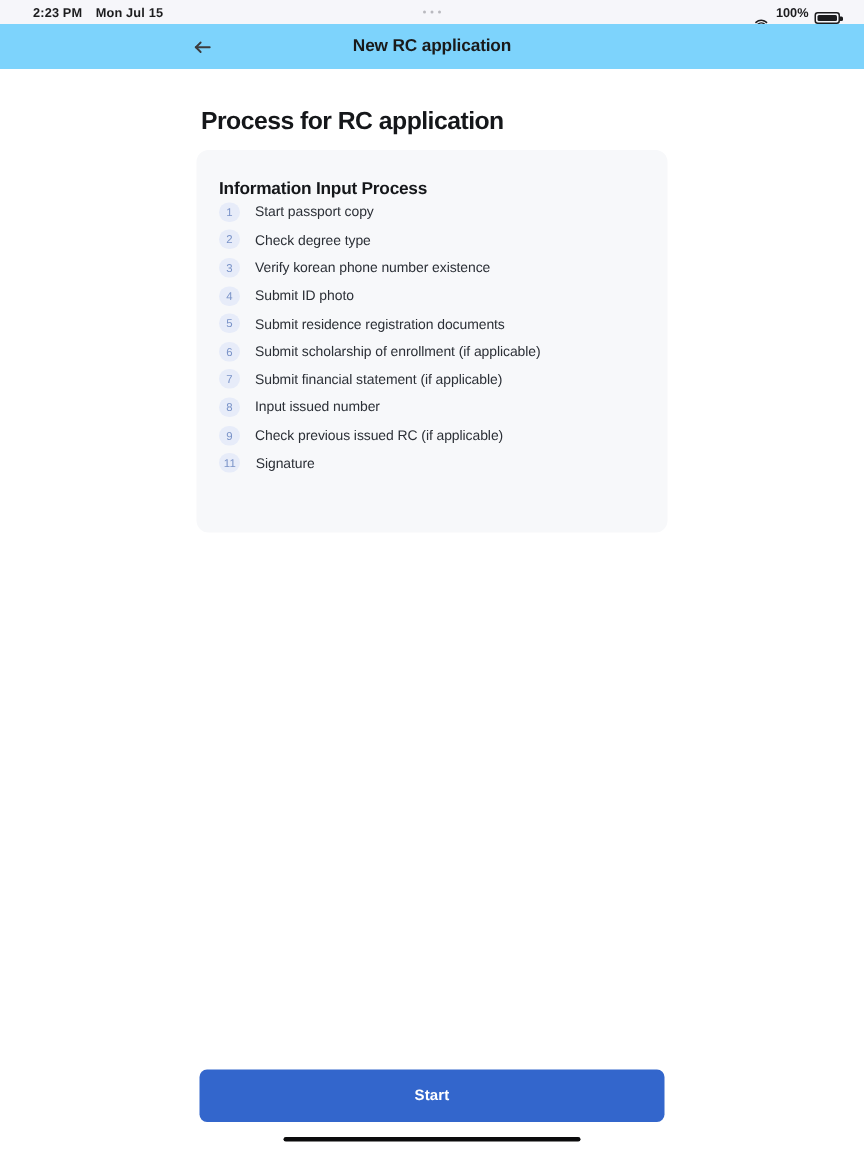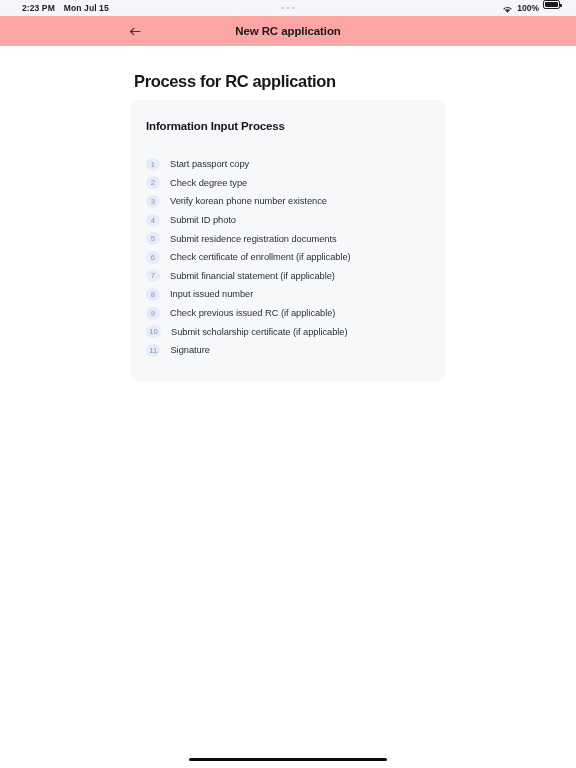--- a/index.html
+++ b/index.html
@@ -26,21 +26,21 @@
     font-size:8.5px; color:#1c1c1e; font-weight:600; letter-spacing:.1px;
     line-height:16px; white-space:nowrap;
   }
   .sb-center {
     position:absolute; left:0; right:0; top:0; height:16px;
     display:flex; align-items:center; justify-content:center; gap:2.5px;
   }
   .sb-dot { width:2.6px; height:2.6px; border-radius:50%; background:#b9b9bf; }
   .sb-right {
     position:absolute; right:16px; top:0; height:16px;
-    display:flex; align-items:flex-start; gap:4px;
+    display:flex; align-items:flex-end; gap:4px;
   }
   .wifi-icon { display:block; width:11px; height:9px; }
   .sb-batt-pct {
     font-size:8.5px; color:#1c1c1e; font-weight:600; line-height:16px;
     white-space:nowrap;
   }
   .batt {
     position:relative; width:17px; height:8.5px;
     border:1px solid #1c1c1e; border-radius:2.2px;
   }
@@ -49,21 +49,21 @@
     background:#1c1c1e; border-radius:1px;
   }
   .batt-tip {
     position:absolute; right:-2.6px; top:2.6px;
     width:1.6px; height:3.4px; background:#1c1c1e; border-radius:0 1px 1px 0;
   }
 
   
   .navbar {
     position:absolute; top:16px; left:0; width:576px; height:30px;
-    background:#fca5a5;
+    background:#7dd3fc;
   }
   .nav-back {
     position:absolute; left:124px; top:0; height:30px; width:22px;
     display:flex; align-items:center; justify-content:center;
     cursor:pointer;
   }
   .nav-back svg { display:block; }
   .nav-title {
     position:absolute; left:0; right:0; top:0; height:30px;
     display:flex; align-items:center; justify-content:center;
@@ -77,21 +77,21 @@
   }
 
   .card {
     position:absolute; left:131px; top:100px;
     width:314px; min-height:255px;
     background:#f7f8fa; border-radius:8px;
     padding:20px 16px 22px 15px;
   }
   .card-heading {
     font-size:11.5px; font-weight:700; color:#15171a;
-    letter-spacing:-.15px; margin-bottom:23px;
+    letter-spacing:-.15px; margin-bottom:0;
   }
   .steps { list-style:none; }
   .step {
     display:flex; align-items:center;
     height:18.6px;
   }
   .step-badge {
     flex:0 0 auto;
     min-width:14px; height:13px;
     padding:0 3.2px;
@@ -190,41 +190,38 @@
       <li class="step">
         <span class="step-badge">4</span>
         <span class="step-text">Submit ID photo</span>
       </li>
       <li class="step">
         <span class="step-badge">5</span>
         <span class="step-text">Submit residence registration documents</span>
       </li>
       <li class="step">
         <span class="step-badge">6</span>
-        <span class="step-text">Check certificate of enrollment (if applicable)</span>
+        <span class="step-text">Submit scholarship of enrollment (if applicable)</span>
       </li>
       <li class="step">
         <span class="step-badge">7</span>
         <span class="step-text">Submit financial statement (if applicable)</span>
       </li>
       <li class="step">
         <span class="step-badge">8</span>
         <span class="step-text">Input issued number</span>
       </li>
       <li class="step">
         <span class="step-badge">9</span>
         <span class="step-text">Check previous issued RC (if applicable)</span>
       </li>
       <li class="step">
-        <span class="step-badge">10</span>
-        <span class="step-text">Submit scholarship certificate (if applicable)</span>
-      </li>
-      <li class="step">
         <span class="step-badge">11</span>
         <span class="step-text">Signature</span>
       </li>
     </ul>
   </section>
 
+  <button class="start-btn">Start</button>
 
   <div class="home-indicator"></div>
 
 </div>
 
 </body></html>

